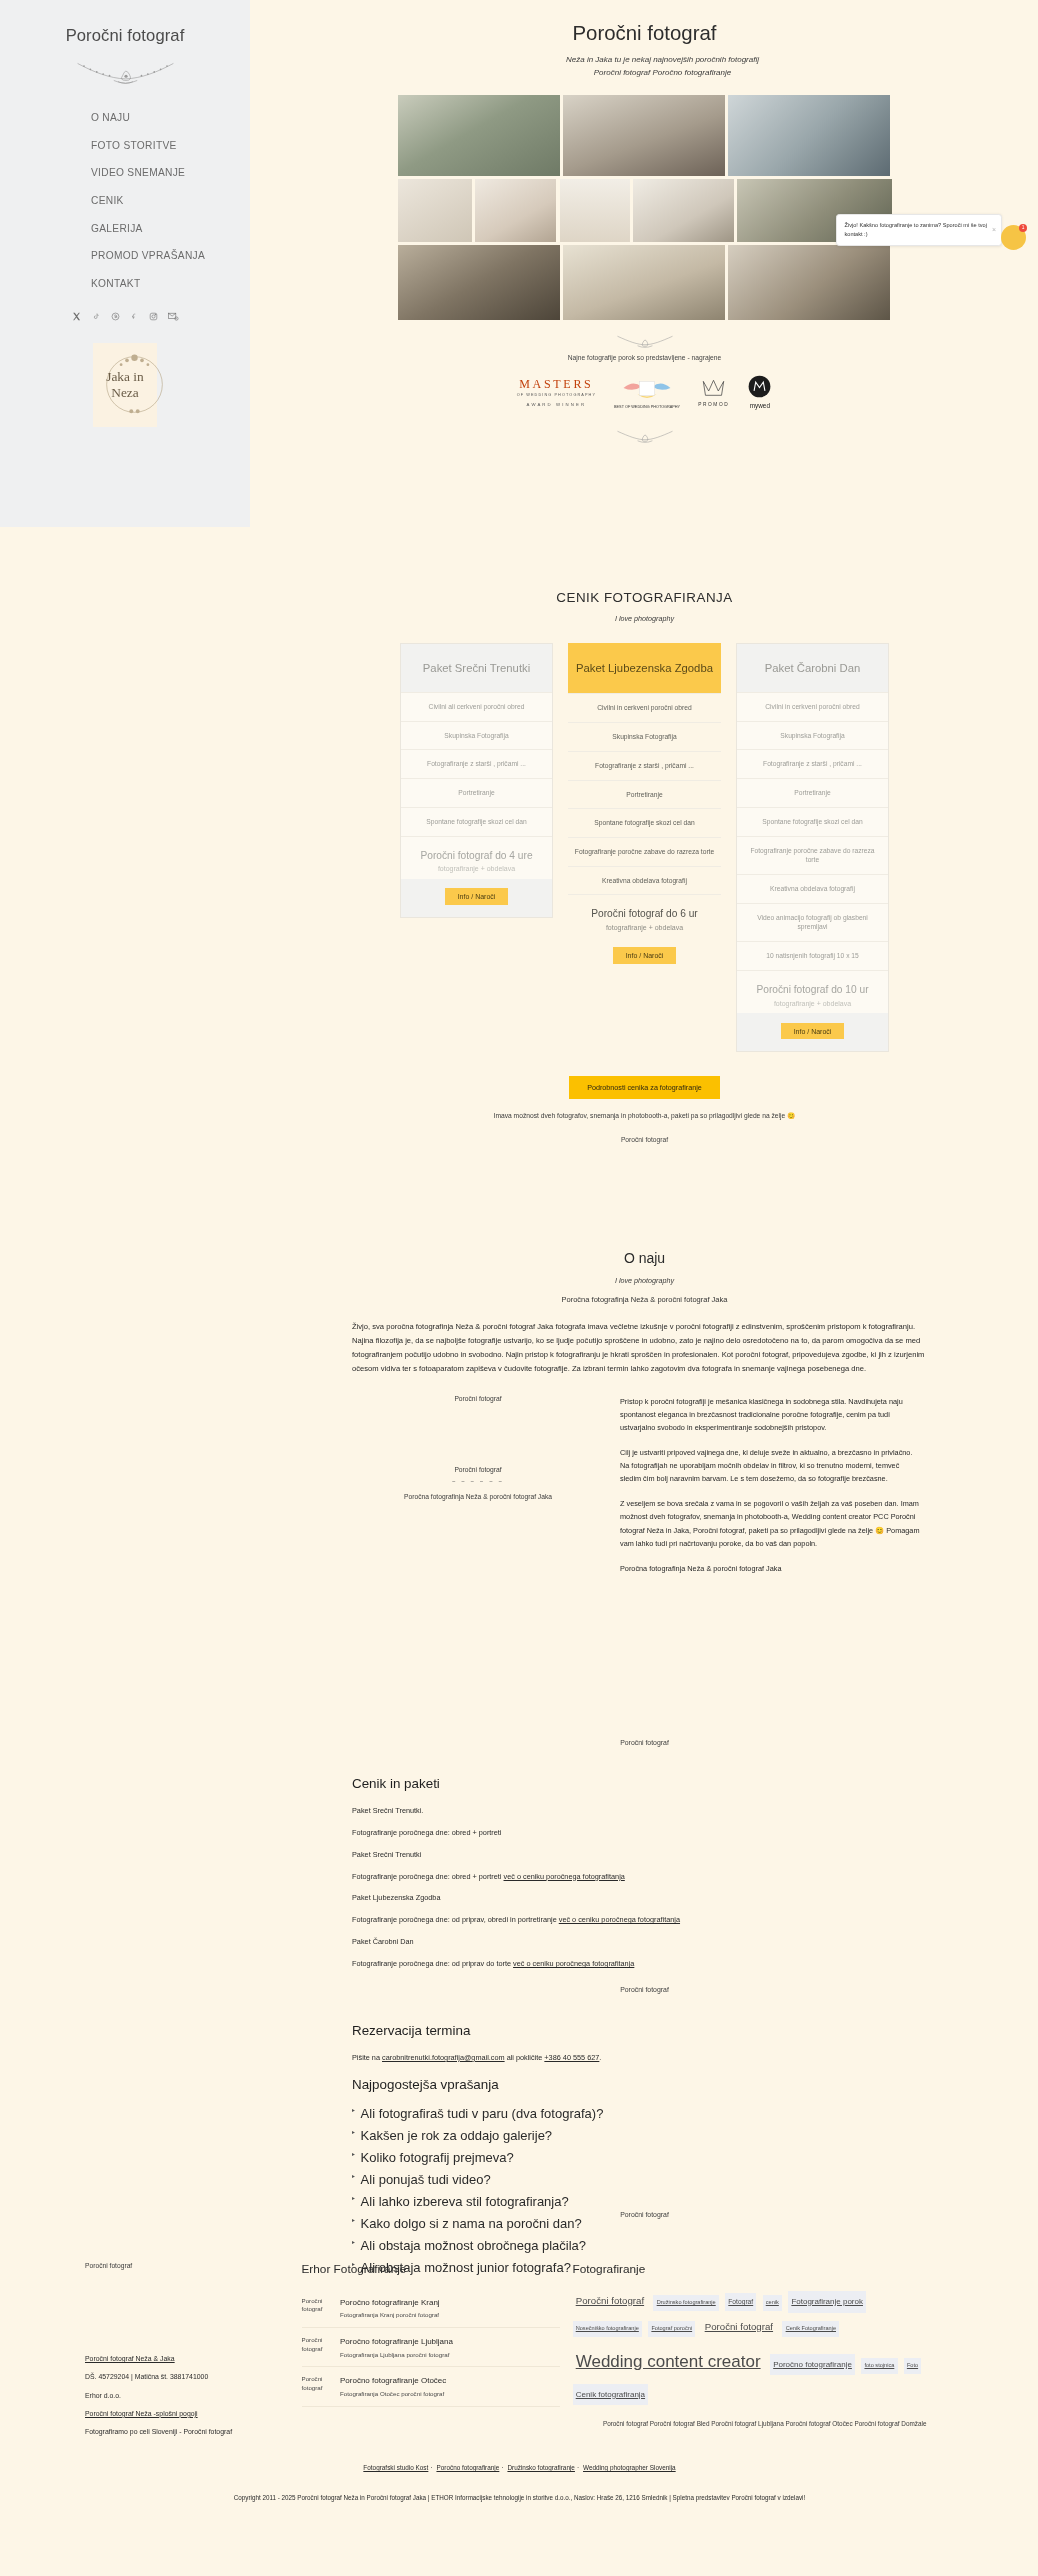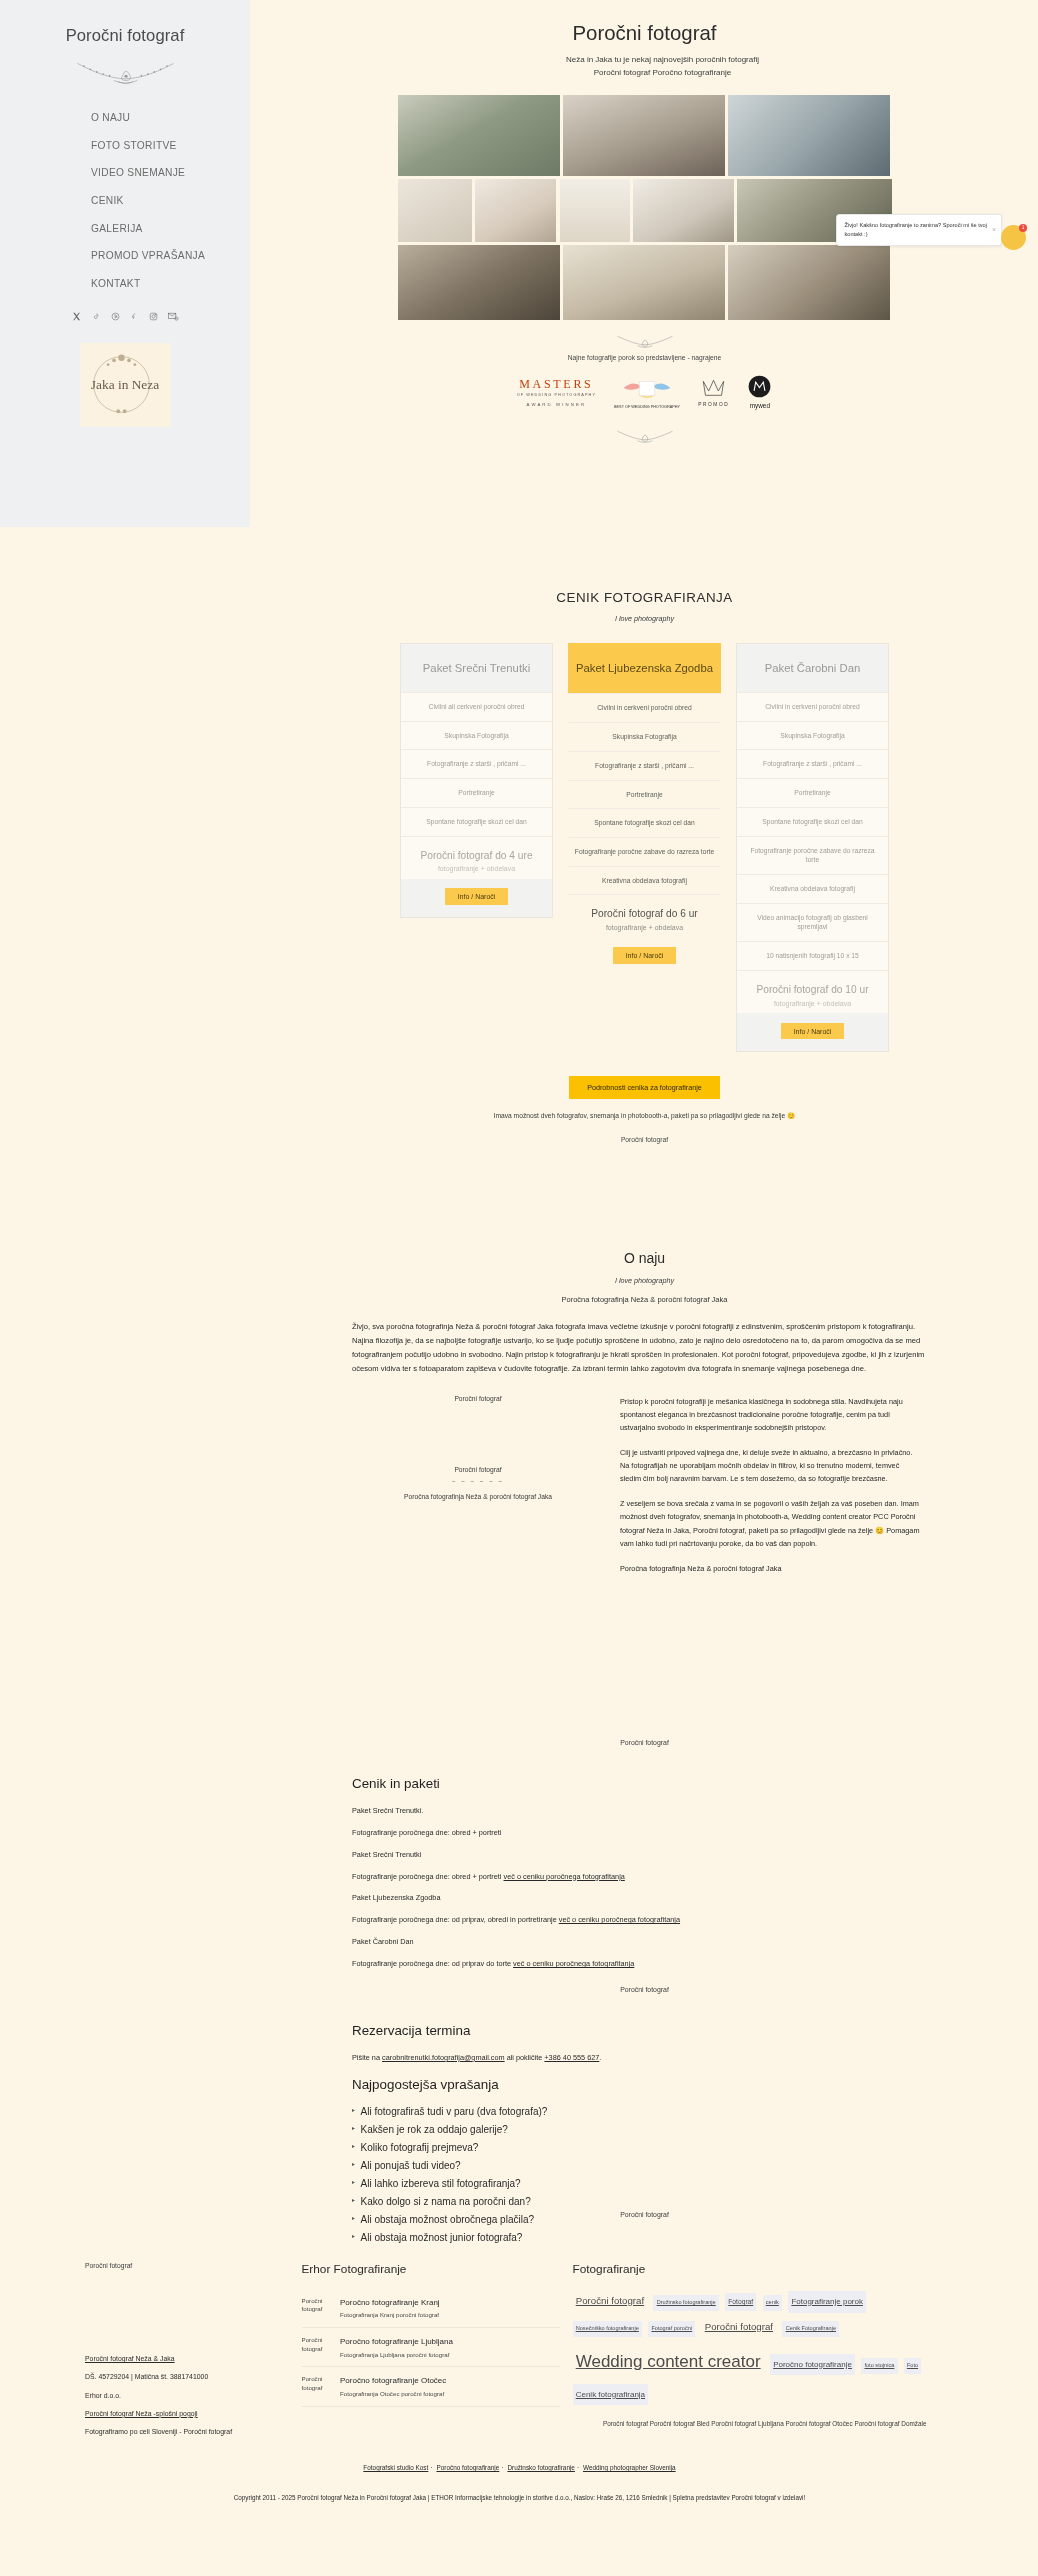--- a/index.html
+++ b/index.html
@@ -19,30 +19,30 @@
   .sb-title { font-size: 16.6px; font-weight: 400; color: #4b4b4b; letter-spacing: 0.1px; }
   .sb-orn { margin: 9.7px auto 23.6px; width: 107px; height: 33px; display:block; }
   .sb-nav { text-align: left; padding-left: 91px; }
   .sb-nav a {
     display: block; font-size: 10.2px; color: #6b6b6b; text-decoration: none;
     letter-spacing: 0.3px; margin-bottom: 16.6px; font-weight: 400;
   }
   .sb-social { margin-top: 21.5px; display: flex; justify-content: center; gap: 7.5px; align-items: center;}
   .sb-social span { width: 11.8px; height: 11.8px; display:inline-flex; align-items:center; justify-content:center; color:#6e6e6e; }
   .sb-logo {
-    margin: 20.4px auto 0; width: 91px; height: 84px; background: #fbf2e2;
+    margin: 20.4px auto 0; width: 64px; height: 84px; background: #fbf2e2;
     display: flex; align-items: center; justify-content: center; flex-direction: column;
     position: relative;
   }
   .sb-logo-text { font-family: "Liberation Serif", serif; font-size: 13.4px; color: #6a5c47; z-index:2; }
 
   
   .hero { position: absolute; left: 250px; top: 0; width: 789px; }
   .hero-title { text-align: center; font-size: 20.4px; font-weight: 400; color: #2d2d2d; padding-top: 21.5px; }
-  .hero-sub { text-align:center; font-size: 8px; color:#3b3b3b; margin-top: 9.7px; line-height: 1.6; padding-left: 36px;}
+  .hero-sub { text-align:center; font-style: italic; font-size: 8px; color:#3b3b3b; margin-top: 9.7px; line-height: 1.6; padding-left: 36px;}
 
   .gallery { margin: 15px auto 0; width: 494px; }
   .grow { display: flex; gap: 3.2px; margin-bottom: 3.2px; }
   .ph { background-size: cover; background-position: center; position: relative; overflow: hidden; }
 
   .orn-div { width: 64px; height: 18px; margin: 11.8px auto 4.3px; display:block; }
   .awards-cap { text-align:center; font-size:6.7px; color:#444; margin-bottom: 7.5px;}
   .awards { display:flex; justify-content:center; align-items:center; gap: 18px; height: 46px; }
   .aw { display:flex; flex-direction:column; align-items:center; justify-content:center; }
   .aw-masters { font-family:"Liberation Serif",serif; letter-spacing:2.7px; font-size:12px; color:#c2410c; }
@@ -91,21 +91,21 @@
   .about-left .cap3 { font-size:6.7px; color:#3a3a3a; line-height:1.6; }
 
   
   .txtsec { position:absolute; left:250px; width:789px; }
   .txtsec h3 { font-size:13.4px; font-weight:400; color:#1f1f1f; margin-bottom:14px; }
   .txtsec p { font-size:7.3px; color:#2a2a2a; margin-bottom:10.2px; line-height:1.6; }
   .inner { width:585px; margin:0 auto; }
   .center-label { text-align:center; font-size:6.9px; color:#3c3c3c; }
   a.ulink { color:#2a2a2a; text-decoration:underline; }
   .faq-list { list-style:none; }
-  .faq-list li { font-size:10px; color:#2a2a2a; margin-bottom:7px; padding-left:8.6px; position:relative; }
+  .faq-list li { font-size:13px; color:#2a2a2a; margin-bottom:7px; padding-left:8.6px; position:relative; }
   .faq-list li:before { content:"\25B8"; position:absolute; left:0; color:#555; font-size:5.9px; top:1.1px;}
 
   
   .footer { position:absolute; left:0; top:2262px; width:1039px; padding: 0 0 16px; }
   .f-cols { display:flex; width:912px; margin:0 auto; gap:13px; }
   .f-c1 { width:225px; padding-left:21.5px; }
   .f-c1 .ftop { font-size:6.7px; color:#3a3a3a; margin-bottom:86px; }
   .f-c1 p { font-size:6.9px; color:#2b2b2b; margin-bottom:11.3px; }
   .f-c2 { width:258px; }
   .f-c2 h4 { font-size:11.8px; font-weight:400; color:#2a2a2a; margin-bottom:13px; }

